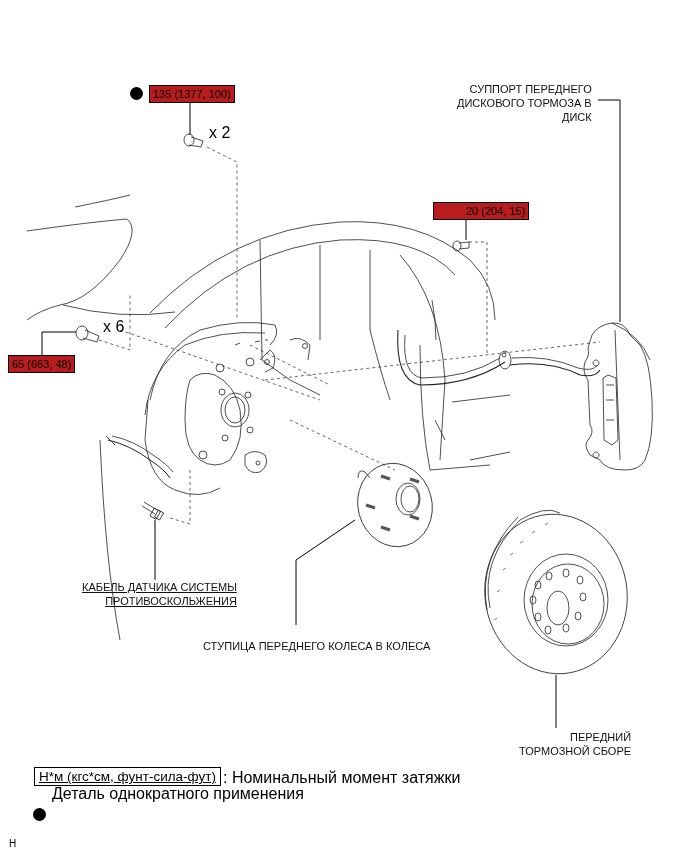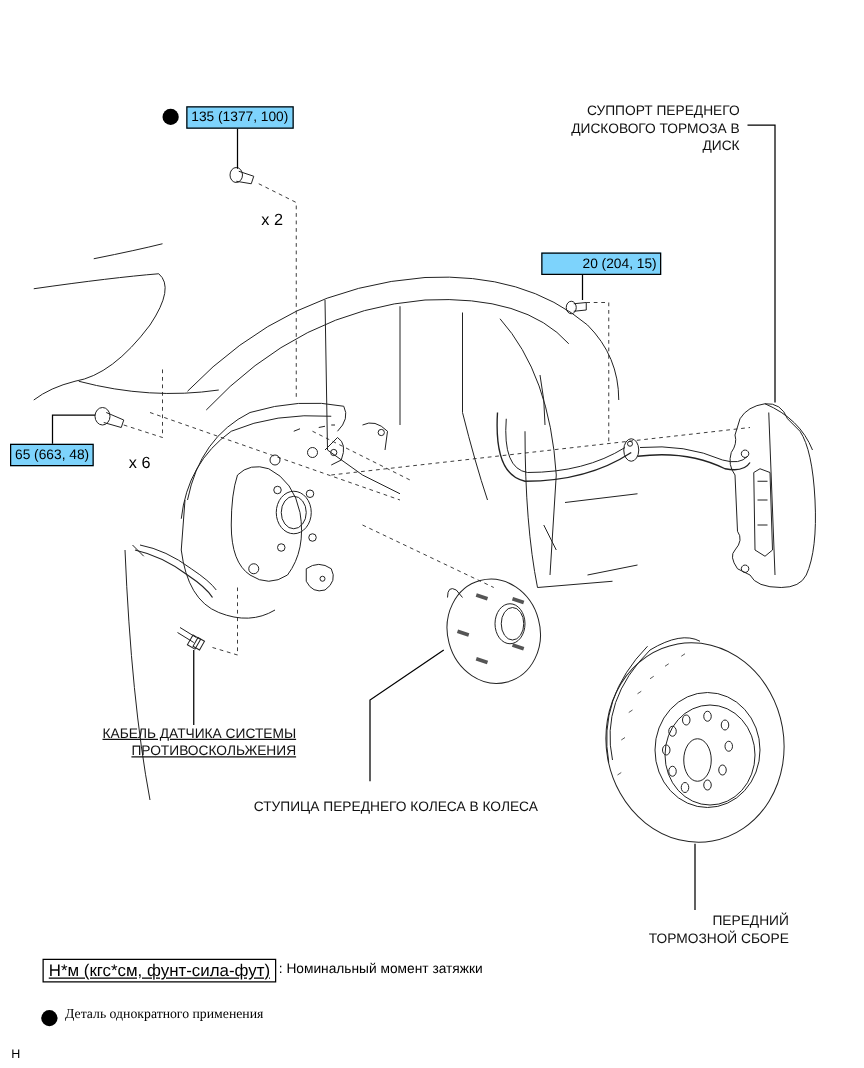--- a/index.html
+++ b/index.html
@@ -1,25 +1,25 @@
 <!DOCTYPE html>
 <html><head>
   <meta charset="utf-8">
   <style>
     html, body { margin: 0; padding: 0; background: #ffffff; }
     body { width: 691px; height: 854px; position: relative; overflow: hidden;
            font-family: "Liberation Sans", sans-serif; color: #000; }
     #canvas { position: absolute; left: 0; top: 0; width: 691px; height: 854px; }
     .lbl { position: absolute; font-size: 11px; line-height: 14px; white-space: nowrap; color: #111; text-align: right; }
-    .torque-box { position: absolute; border: 1px solid #000; background: #7dd3fc; font-size: 11px;
+    .torque-box { position: absolute; border: 1px solid #000; background: #b91c1c; font-size: 11px;
                   line-height: 14px; padding: 1px 3px; white-space: nowrap; }
-    .mult { position: absolute; font-size: 13px; margin-top: 44px; }
+    .mult { position: absolute; font-size: 16px; }
     .dot { position: absolute; width: 13px; height: 13px; border-radius: 50%; background: #000; }
     .legend-box { position: absolute; border: 1px solid #000; font-size: 13.5px; padding: 1px 4px; white-space: nowrap; }
-    .legend-txt { position: absolute; font-size: 11px; white-space: nowrap; }
+    .legend-txt { position: absolute; font-size: 16px; white-space: nowrap; }
     .fig-id { position: absolute; font-size: 10px; }
   </style>
 </head>
 <body>
 
 <svg id="canvas" viewBox="0 0 691 854" xmlns="http://www.w3.org/2000/svg" fill="none" stroke="#222" stroke-width="0.8">
 
   <g>
     <path d="M75 207 Q110 200 130 195"></path>
     <path d="M27 231 Q90 222 127 219 Q140 230 120 260 Q90 300 60 305 Q40 310 27 320"></path>
@@ -189,15 +189,15 @@
 </div>
 <div class="lbl" style="left:203px;top:639px;">СТУПИЦА ПЕРЕДНЕГО КОЛЕСА В КОЛЕСА</div>
 <div class="lbl" style="left:519px;top:730px;">
   <div>ПЕРЕДНИЙ</div>
   <div>ТОРМОЗНОЙ СБОРЕ</div>
 </div>
 
 <div class="legend-box" style="left:34px;top:767px;text-decoration:underline;">Н*м (кгс*см, фунт-сила-фут)</div>
 <div class="legend-txt" style="left:223px;top:769px;">: Номинальный момент затяжки</div>
 <div class="dot" style="left:33px;top:808px;"></div>
-<div class="legend-txt" style="left:52px;top:805px;font-family:Liberation Serif, serif;">Деталь однократного применения</div>
+<div class="legend-txt" style="left:52px;top:785px;">Деталь однократного применения</div>
 
 <div class="fig-id" style="left:9px;top:838px;">H</div>
 
 </body></html>

